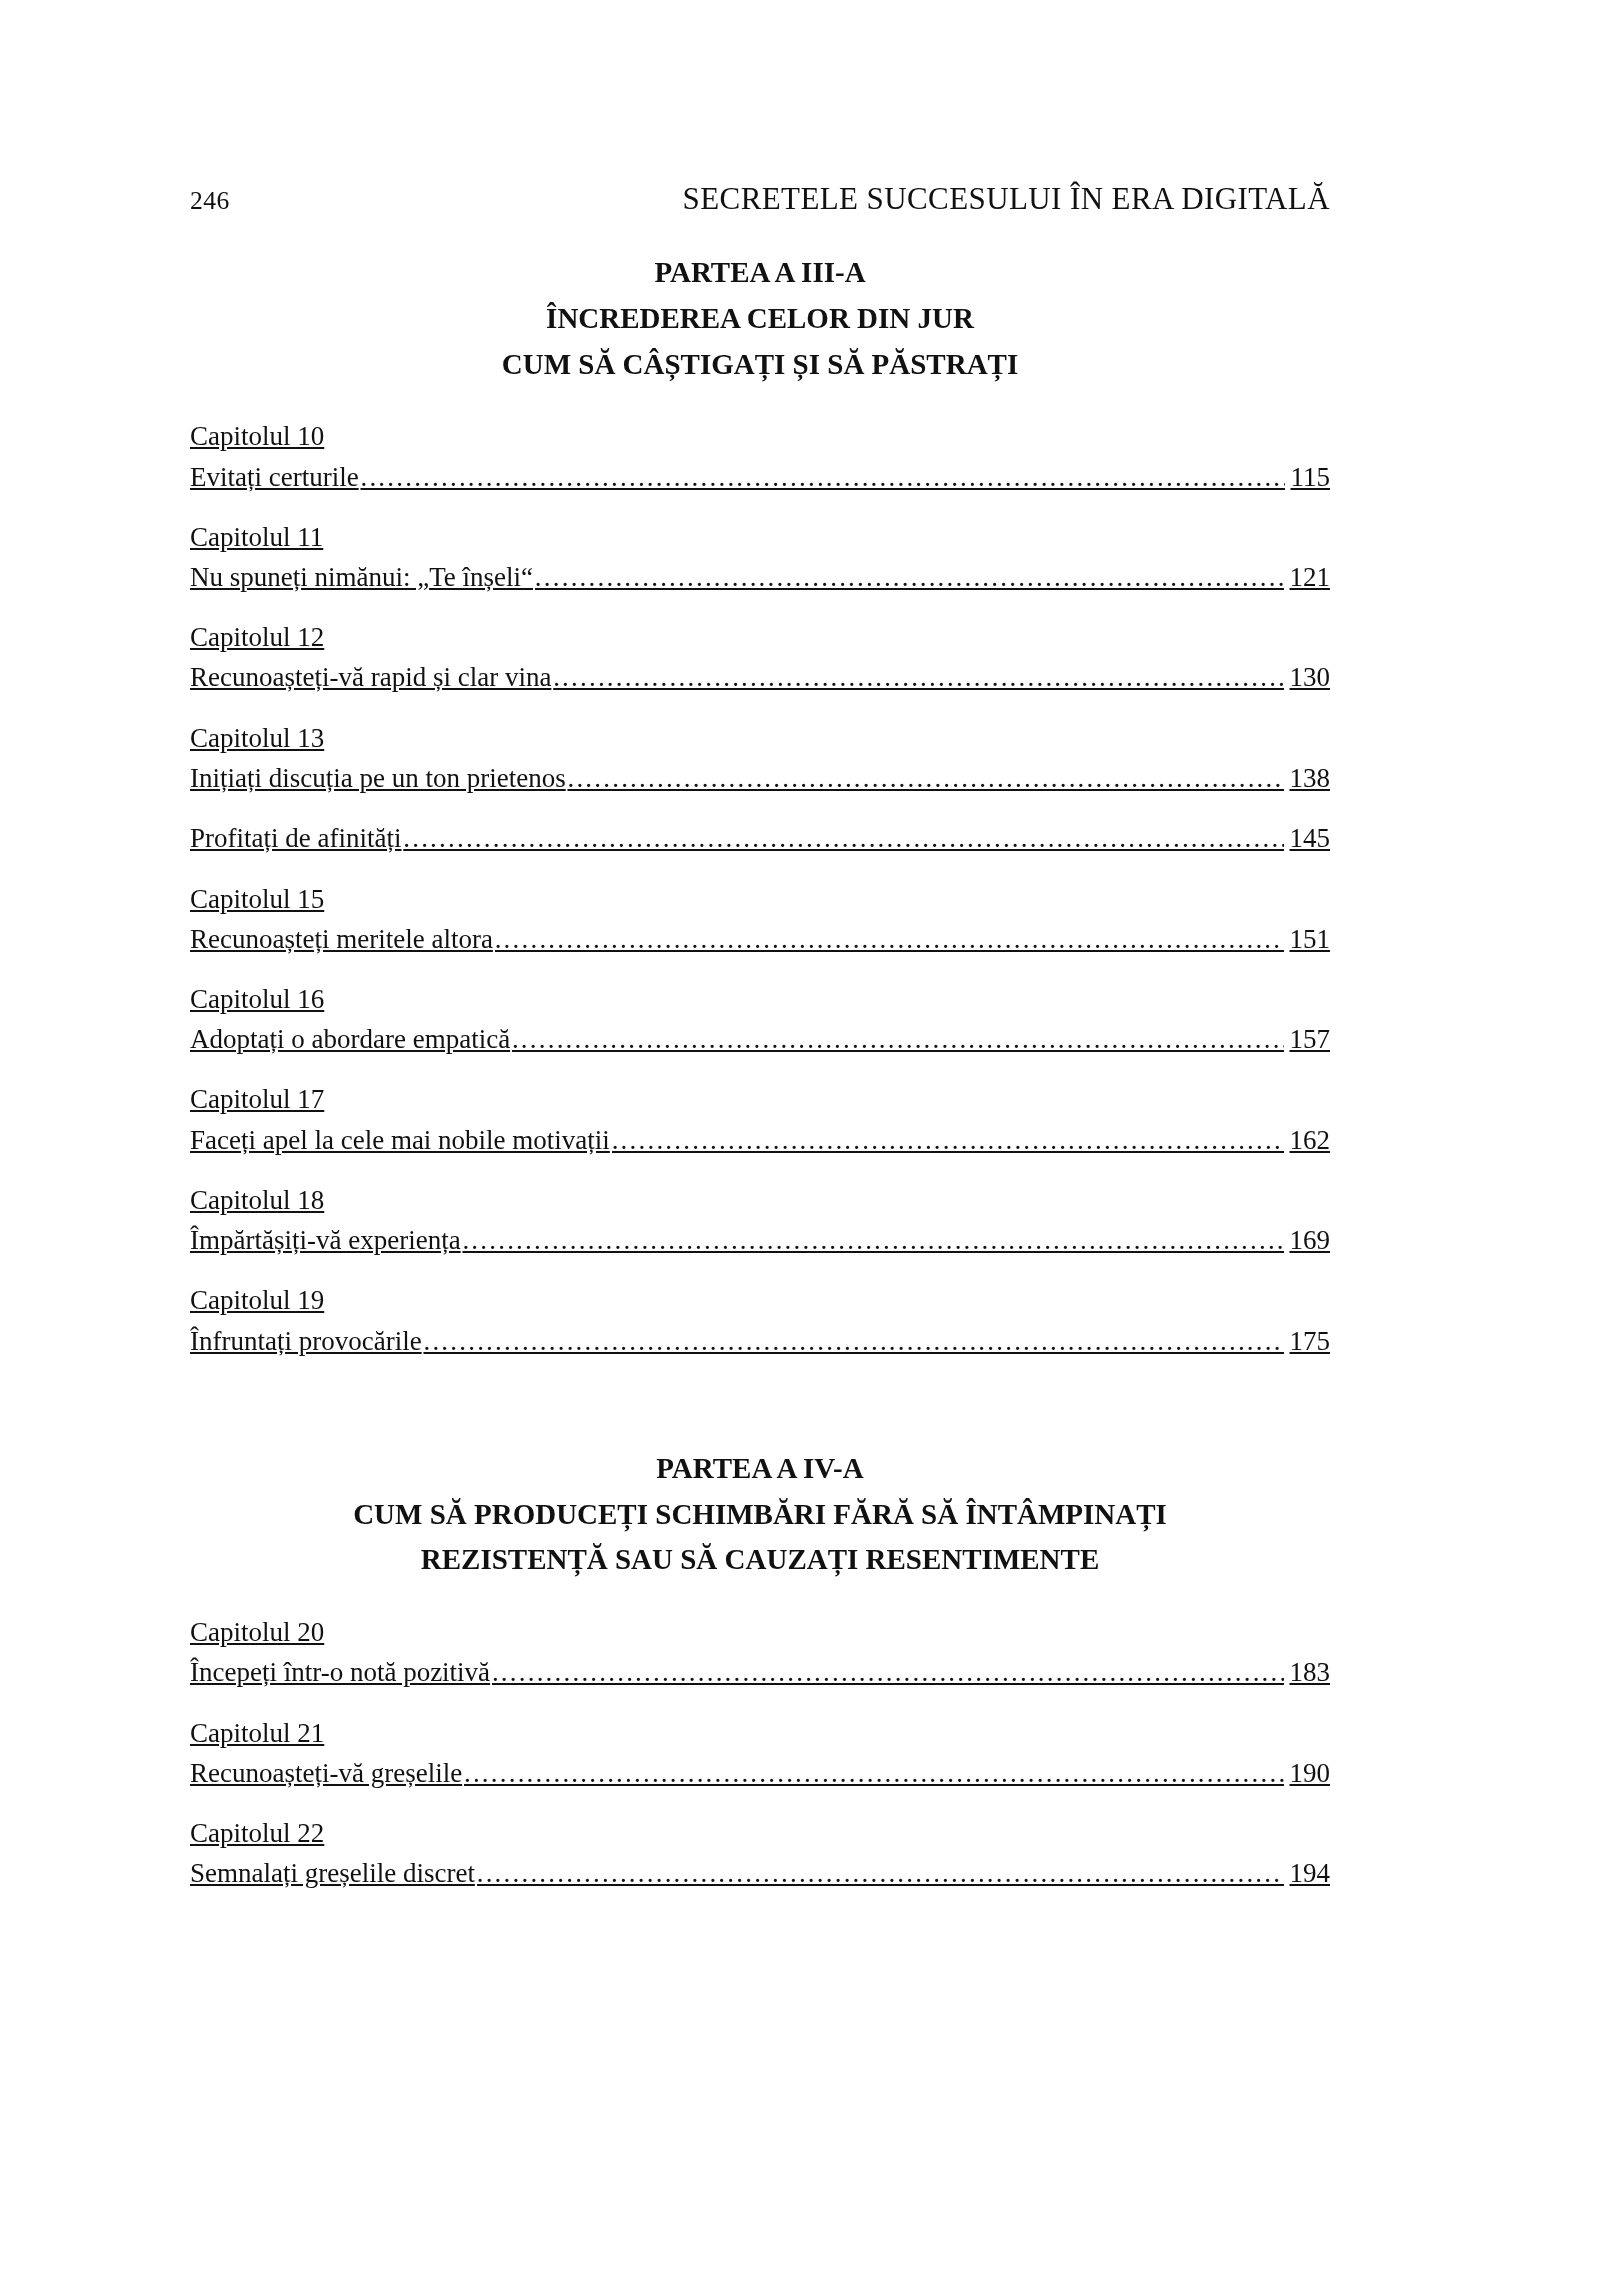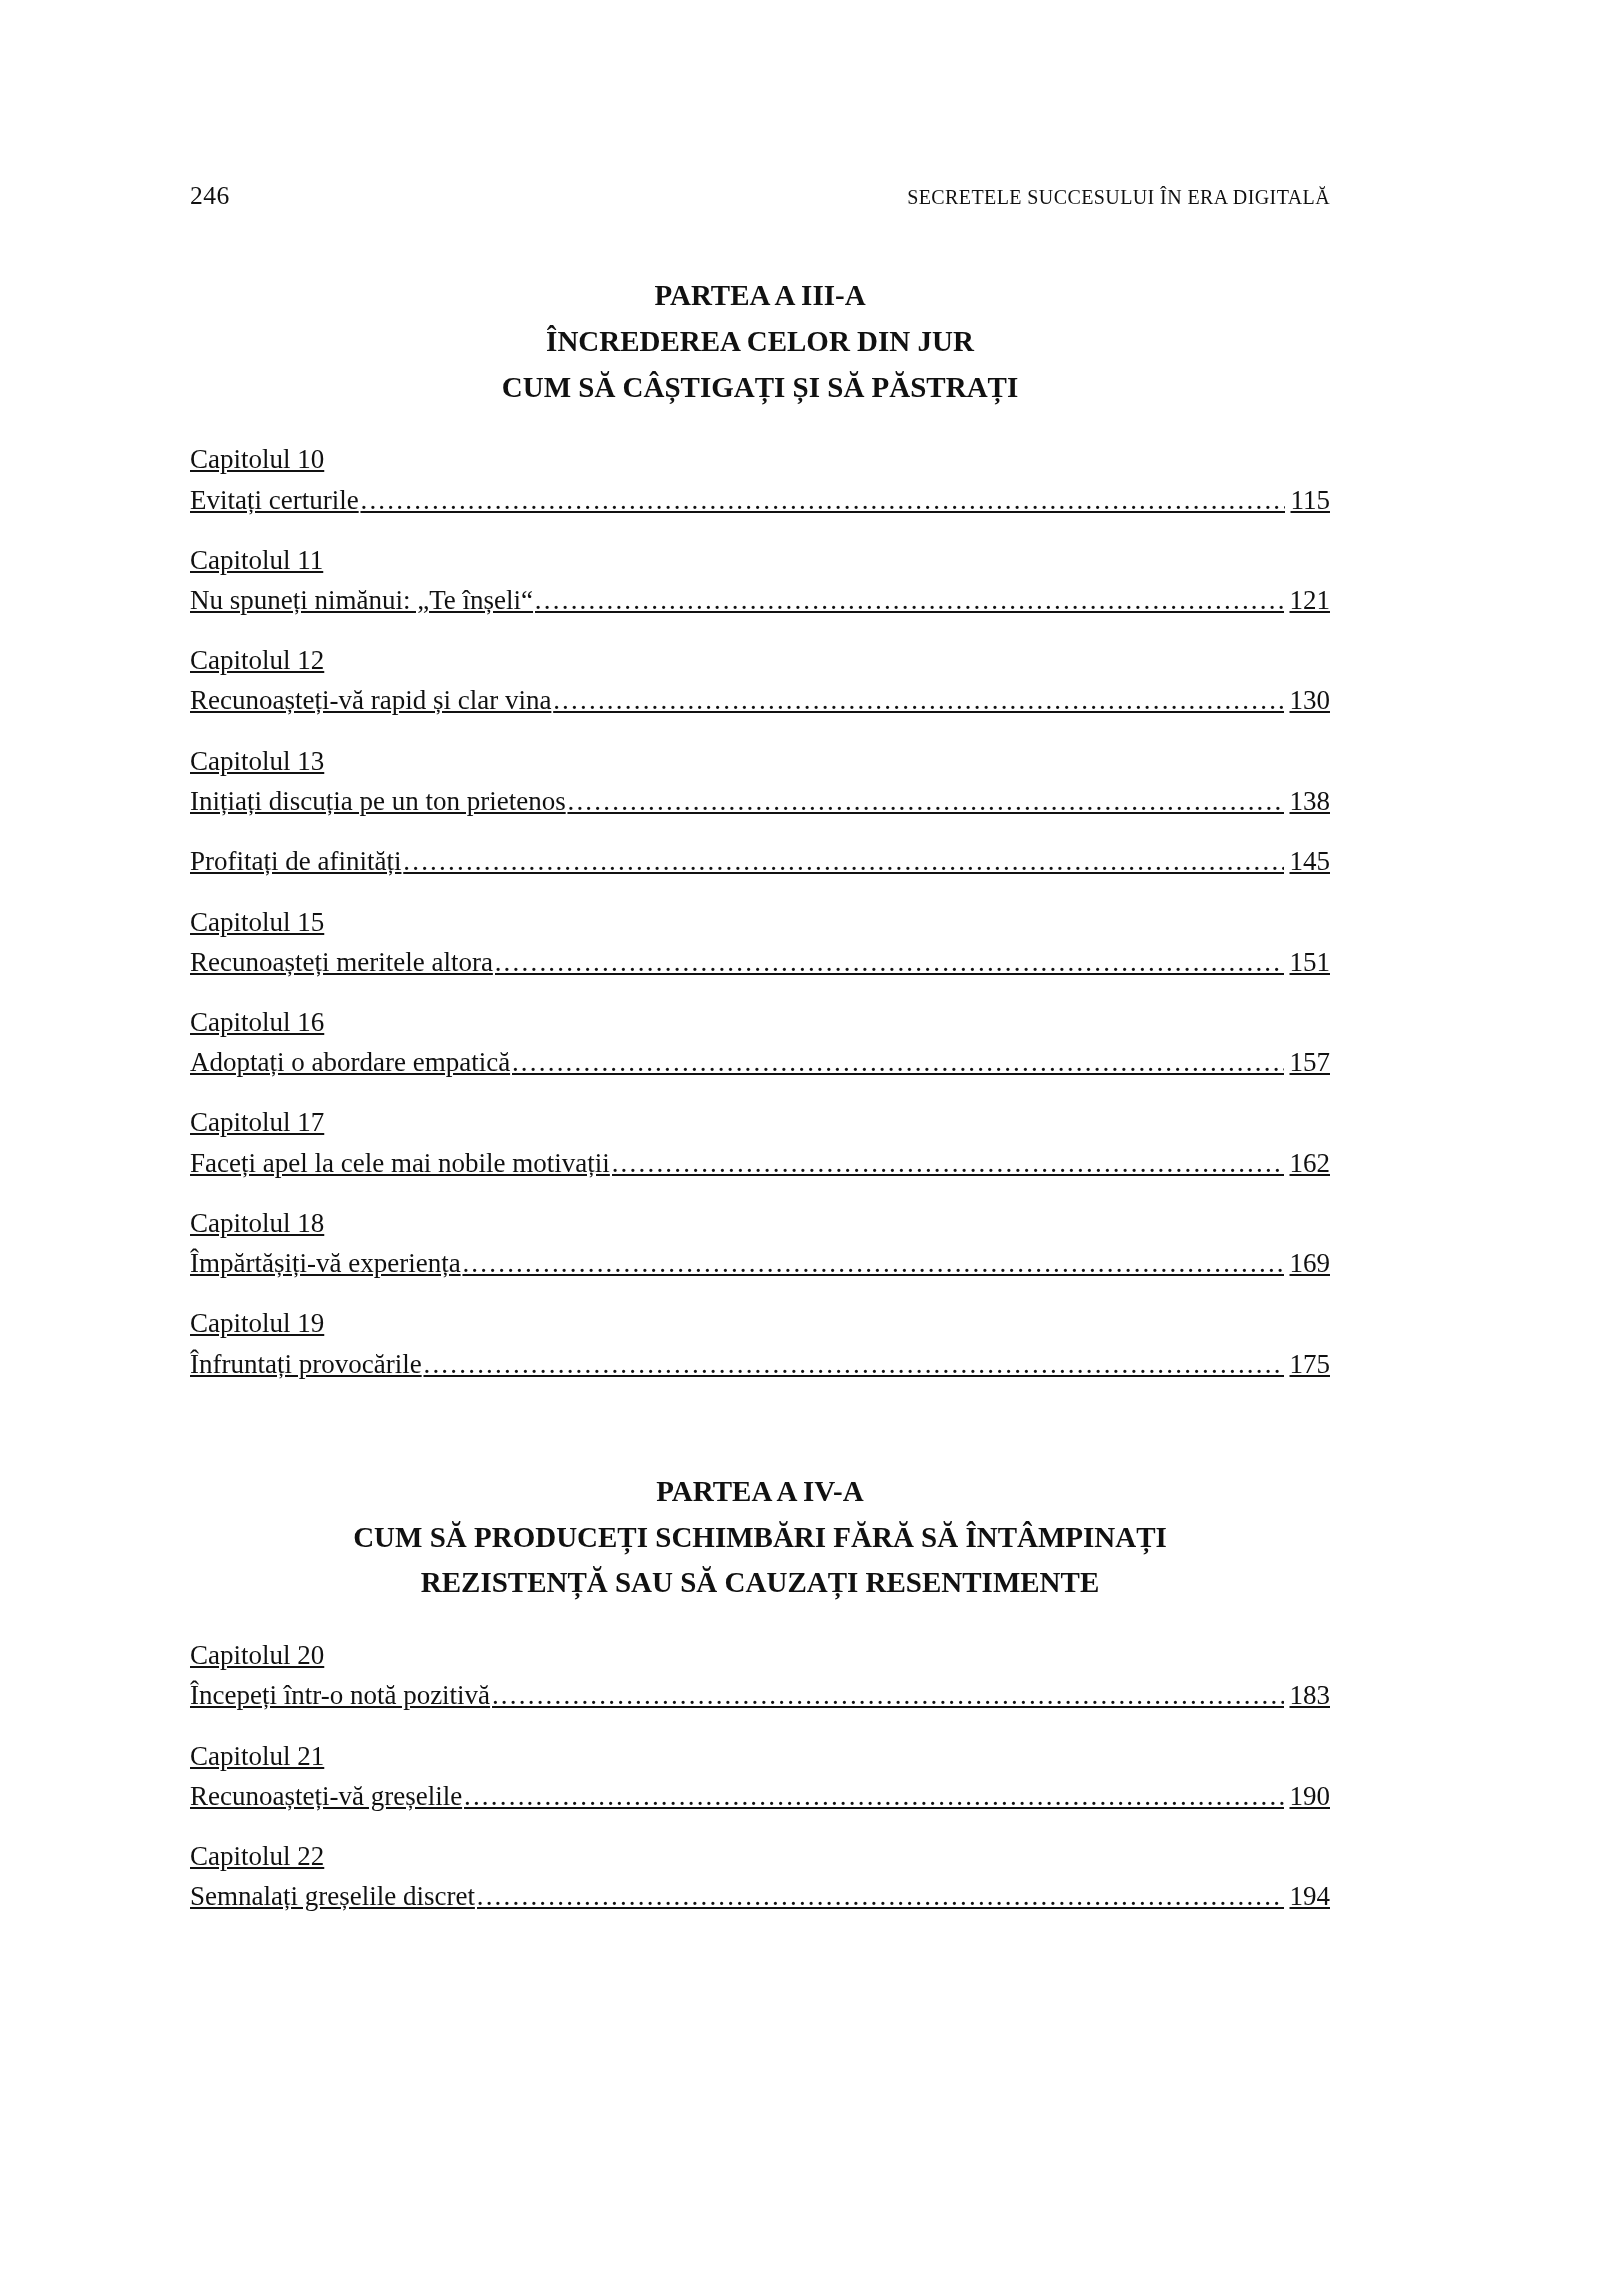--- a/index.html
+++ b/index.html
@@ -21,27 +21,27 @@
     height: 100%;
     padding: 181px 287px 106px 190px;
   }
   
   .running-head {
     display: flex;
     justify-content: space-between;
     align-items: baseline;
     font-size: 25.6px;
     letter-spacing: 0.4px;
-    margin-bottom: 62px;
+    margin-bottom: 33px;
   }
   .running-head .page-number {
     font-size: 25.6px;
   }
   .running-head .running-title {
-    font-size: 20px;
+    font-size: 31px;
   }
   
   .part-heading {
     font-weight: bold;
     font-size: 29px;
     text-align: center;
     line-height: 1.58;
     margin: 0 0 30px 0;
   }
   .part + .part .part-heading {

